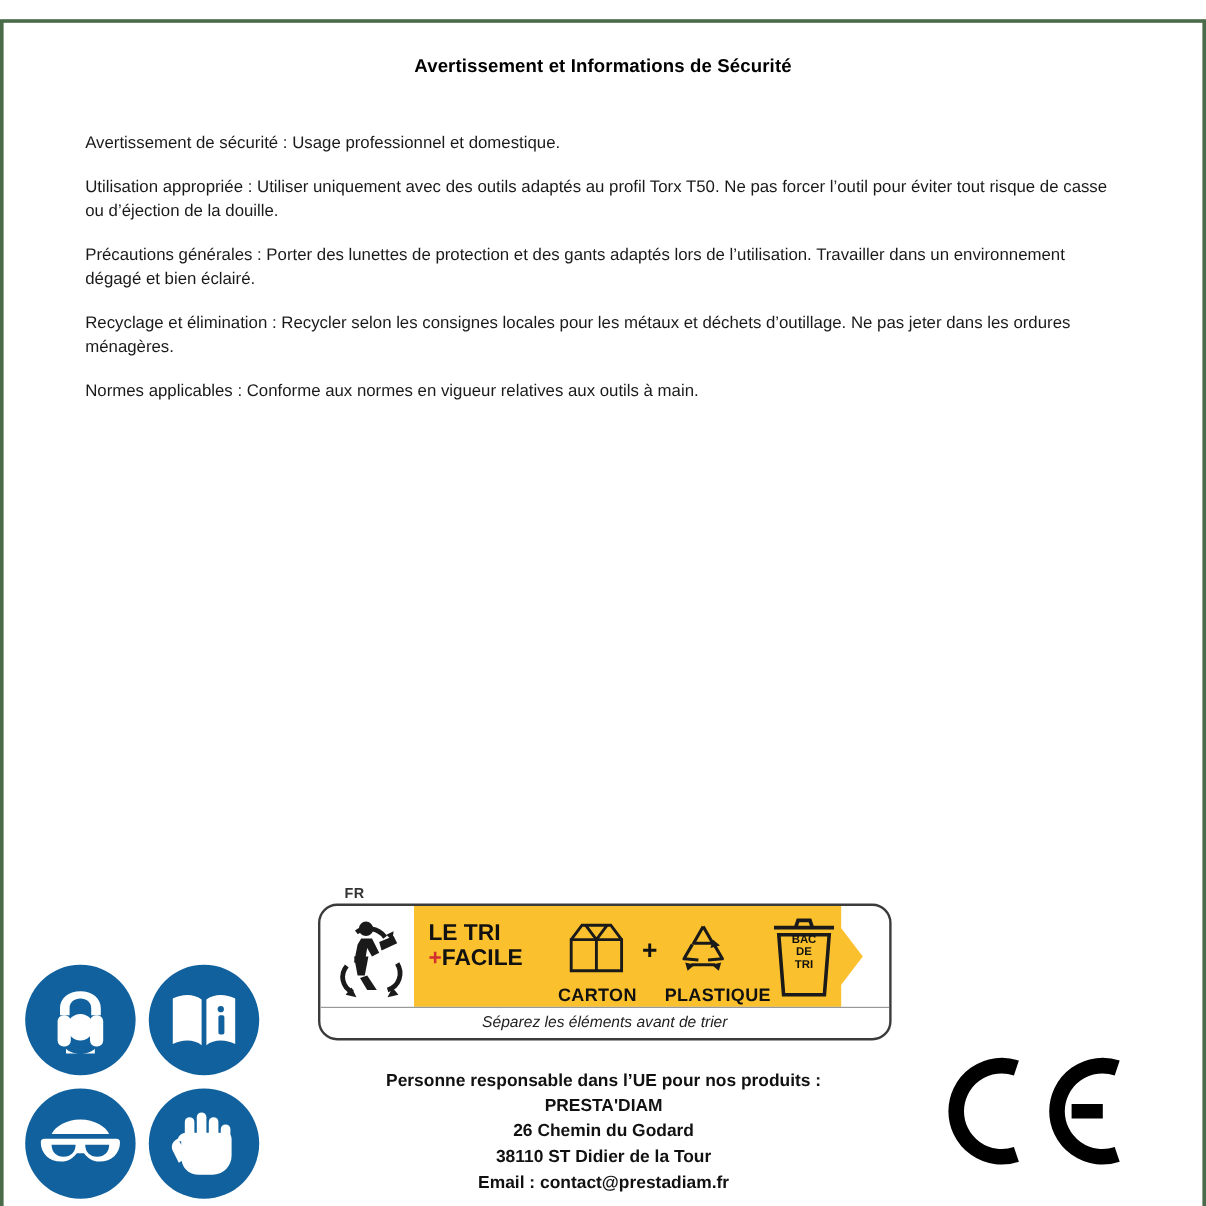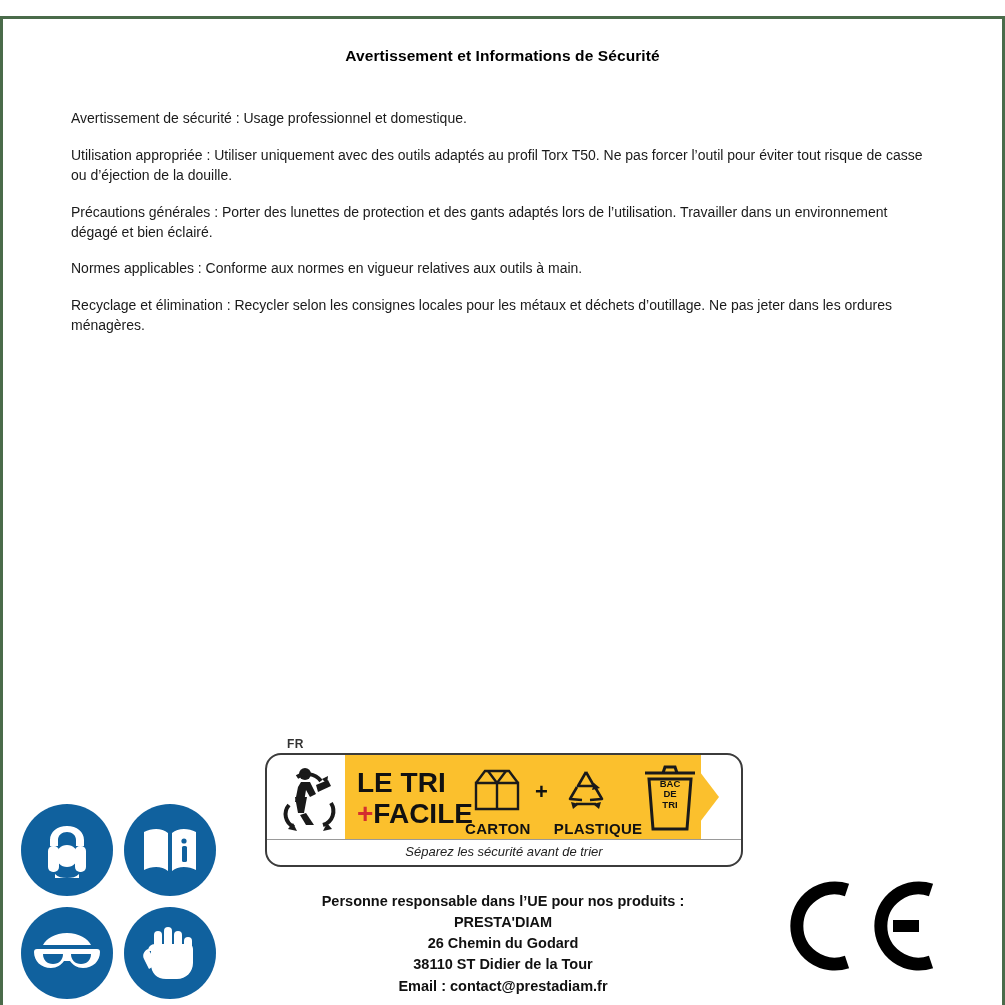--- a/index.html
+++ b/index.html
@@ -120,21 +120,21 @@
     width: 70px;
     height: 72px;
   }
   .tri-text {
     position: absolute;
     left: 90px;
     top: 12px;
     width: 110px;
     color: #111;
     font-weight: bold;
-    font-size: 28px;
+    font-size: 19px;
     line-height: 1.12;
   }
   .tri-text .plus { color: #d32f2f; }
   .bin-group {
     position: absolute;
     left: 198px;
     top: 8px;
     width: 150px;
     height: 76px;
     display: flex;
@@ -215,22 +215,22 @@
 <body>
 
 <div class="page">
 
   <div class="doc-title">Avertissement et Informations de Sécurité</div>
 
   <div class="body-text">
     <p class="para">Avertissement de sécurité : Usage professionnel et domestique.</p>
     <p class="para">Utilisation appropriée : Utiliser uniquement avec des outils adaptés au profil Torx T50. Ne pas forcer l’outil pour éviter tout risque de casse ou d’éjection de la douille.</p>
     <p class="para">Précautions générales : Porter des lunettes de protection et des gants adaptés lors de l’utilisation. Travailler dans un environnement dégagé et bien éclairé.</p>
+    <p class="para">Recyclage et élimination : Recycler selon les consignes locales pour les métaux et déchets d’outillage. Ne pas jeter dans les ordures ménagères.</p>
     <p class="para">Normes applicables : Conforme aux normes en vigueur relatives aux outils à main.</p>
-    <p class="para">Recyclage et élimination : Recycler selon les consignes locales pour les métaux et déchets d’outillage. Ne pas jeter dans les ordures ménagères.</p>
   </div>
 
   <div class="pictos">
 
     <div class="picto p1">
       <svg viewBox="0 0 92 92" aria-hidden="true">
         <g fill="#ffffff">
           <path d="M46 22c-10 0-17 6-17 14v6h8v-6c0-5 4-8 9-8s9 3 9 8v6h8v-6c0-8-7-14-17-14z"></path>
           <rect x="27" y="42" width="11" height="26" rx="5"></rect>
           <rect x="54" y="42" width="11" height="26" rx="5"></rect>
@@ -355,21 +355,21 @@
             <path d="M38 12l2-6h10l2 6"></path>
           </g>
         </svg>
         <div class="bac-lbl">
           <div>BAC</div>
           <div>DE</div>
           <div>TRI</div>
         </div>
       </div>
 
-      <div class="triman-footer">Séparez les sécurité avant de trier</div>
+      <div class="triman-footer">Séparez les éléments avant de trier</div>
     </div>
   </div>
 
   <div class="responsible">
     <div><span>Personne responsable dans l’</span><span>UE</span><span> pour nos produits :</span></div>
     <div>PRESTA'DIAM</div>
     <div>26 Chemin du Godard</div>
     <div>38110 ST Didier de la Tour</div>
     <div>Email : contact@prestadiam.fr</div>
   </div>

